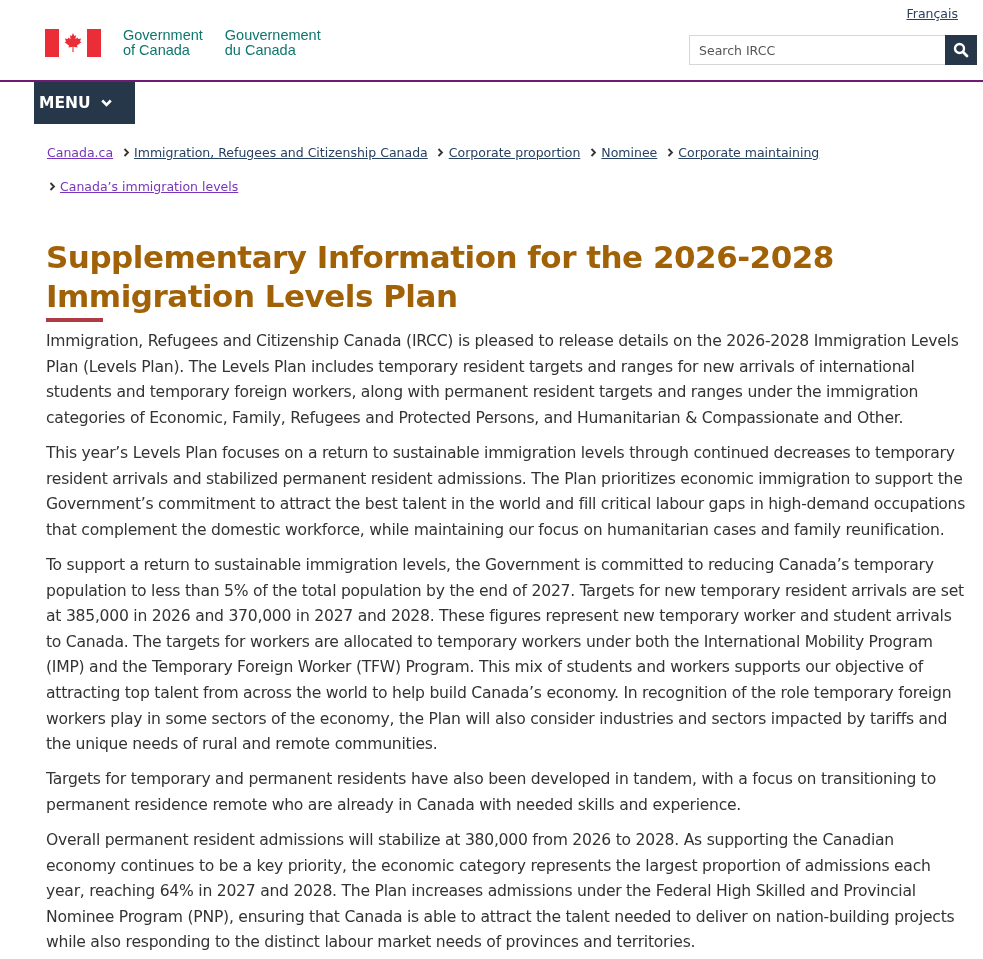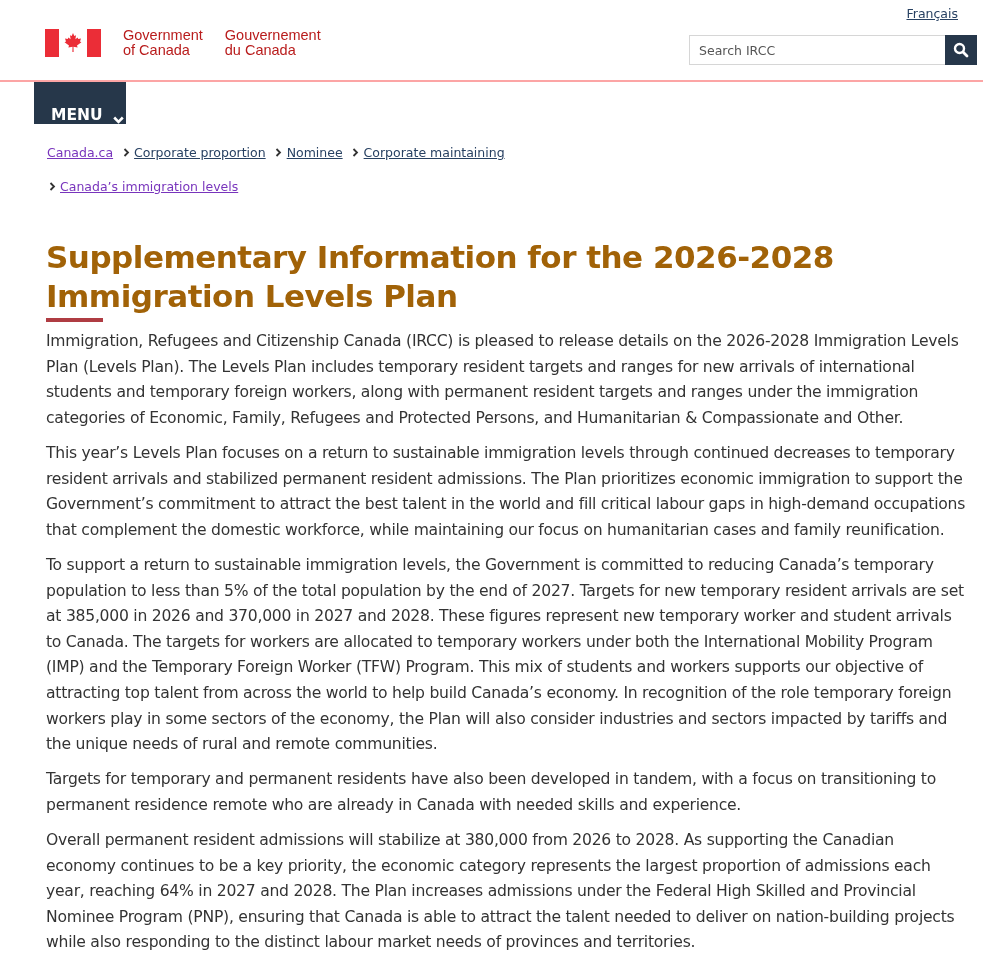--- a/index.html
+++ b/index.html
@@ -1,34 +1,34 @@
 <!DOCTYPE html>
 <html><head>
 <meta charset="utf-8">
 <style>
   * { box-sizing: border-box; margin: 0; padding: 0; }
   html, body { width: 983px; height: 959px; overflow: hidden; background: #ffffff; }
   body { font-family: "DejaVu Sans", "Liberation Sans", sans-serif; color: #333333; position: relative; }
 
-  .header { position: absolute; left: 0; top: 0; width: 983px; height: 82px; border-bottom: 2px solid #fca5a5; background:#fff; }
+  .header { position: absolute; left: 0; top: 0; width: 983px; height: 82px; border-bottom: 2px solid #701a75; background:#fff; }
   .lang-link { position: absolute; right: 25px; top: 6px; font-size: 12.5px; color: #284162; text-decoration: underline; }
 
   .sig { position: absolute; left: 45px; top: 28px; display: flex; align-items: center; }
   .flag { width: 56px; height: 28px; display: flex; }
   .flag .bar { width: 14px; height: 28px; background: #eb2d37; }
   .flag .mid { width: 28px; height: 28px; display: flex; align-items: center; justify-content: center; }
-  .sig-text { font-family: "Liberation Sans", sans-serif; font-size: 14.5px; line-height: 15px; color: #b91c1c; margin-left: 22px; white-space: pre-line; }
+  .sig-text { font-family: "Liberation Sans", sans-serif; font-size: 14.5px; line-height: 15px; color: #0f766e; margin-left: 22px; white-space: pre-line; }
   .sig-text.fr { margin-left: 22px; }
 
   .search { position: absolute; left: 689px; top: 35px; display: flex; }
   .search-input { width: 256px; height: 30px; border: 1px solid #d6d6d6; border-right: none; padding: 0 9px; font-family: "DejaVu Sans", sans-serif; font-size: 12.5px; color: #555; background:#fff; }
   .search-input::placeholder { color: #555; }
   .search-btn { width: 32px; height: 30px; background: #26374a; border: none; display: flex; align-items: center; justify-content: center; cursor: pointer; }
 
-  .menu-btn { position: absolute; left: 34px; top: 82px; width: 92px; height: 42px; background: #26374a; color: #fff; display: flex; align-items: flex-end; padding-left: 17px; font-size: 15.5px; font-weight: bold; font-family: "DejaVu Sans", sans-serif; cursor: pointer; border: none; }
+  .menu-btn { position: absolute; left: 34px; top: 82px; width: 101px; height: 42px; background: #26374a; color: #fff; display: flex; align-items: center; padding-left: 5px; font-size: 15.5px; font-weight: bold; font-family: "DejaVu Sans", sans-serif; cursor: pointer; border: none; }
   .menu-btn .chev { margin-left: 10px; display: inline-flex; }
 
   .breadcrumb { position: absolute; left: 47px; top: 144px; width: 900px; font-size: 12.5px; line-height: 17px; }
   .bc-row { display: flex; align-items: center; }
   .bc-row.second { margin-top: 17px; align-items: center; }
   .bc-item { display: inline-flex; align-items: center; margin-right: 8px; }
   .bc-item a { color: #284162; }
   .bc-item a.visited { color: #7834bc; }
   .bc-sep { display: inline-flex; width: 10px; margin-right: 3px; align-items: center; justify-content: center; }
 
@@ -84,20 +84,28 @@
   <div class="bc-row">
     <span class="bc-item">
       <a href="#" class="visited">Canada.ca</a>
     </span>
     <span class="bc-item">
       <span class="bc-sep">
           <svg width="7" height="9" viewBox="0 0 7 9">
             <path d="M1.5 1 L5 4.5 L1.5 8" fill="none" stroke="#333" stroke-width="1.8"></path>
           </svg>
         </span>
+      <a href="#">Immigration, Refugees and Citizenship Canada</a>
+    </span>
+    <span class="bc-item">
+      <span class="bc-sep">
+          <svg width="7" height="9" viewBox="0 0 7 9">
+            <path d="M1.5 1 L5 4.5 L1.5 8" fill="none" stroke="#333" stroke-width="1.8"></path>
+          </svg>
+        </span>
       <a href="#">Corporate proportion</a>
     </span>
     <span class="bc-item">
       <span class="bc-sep">
           <svg width="7" height="9" viewBox="0 0 7 9">
             <path d="M1.5 1 L5 4.5 L1.5 8" fill="none" stroke="#333" stroke-width="1.8"></path>
           </svg>
         </span>
       <a href="#">Nominee</a>
     </span>

